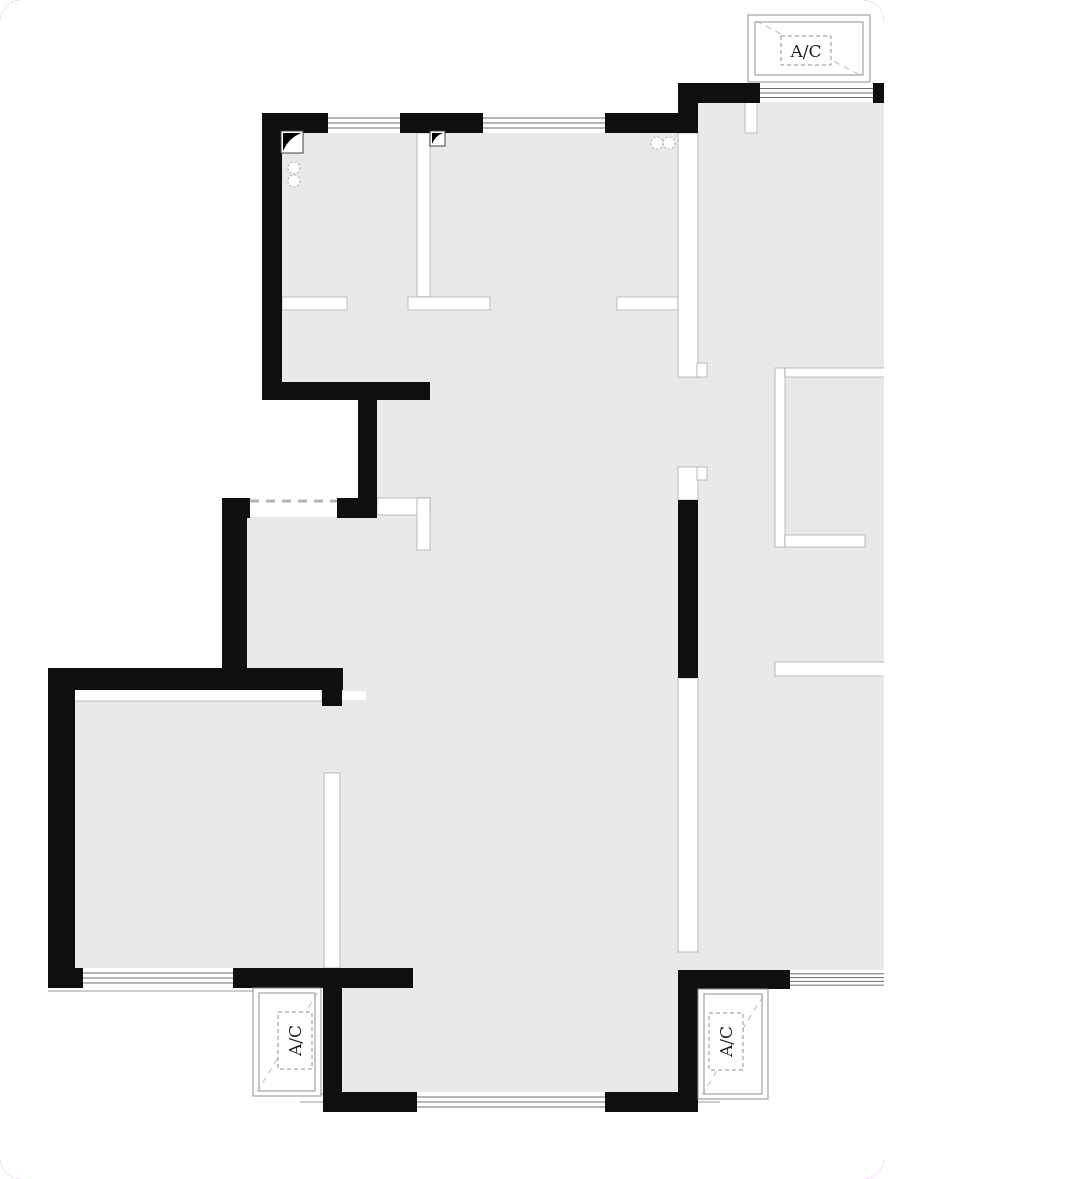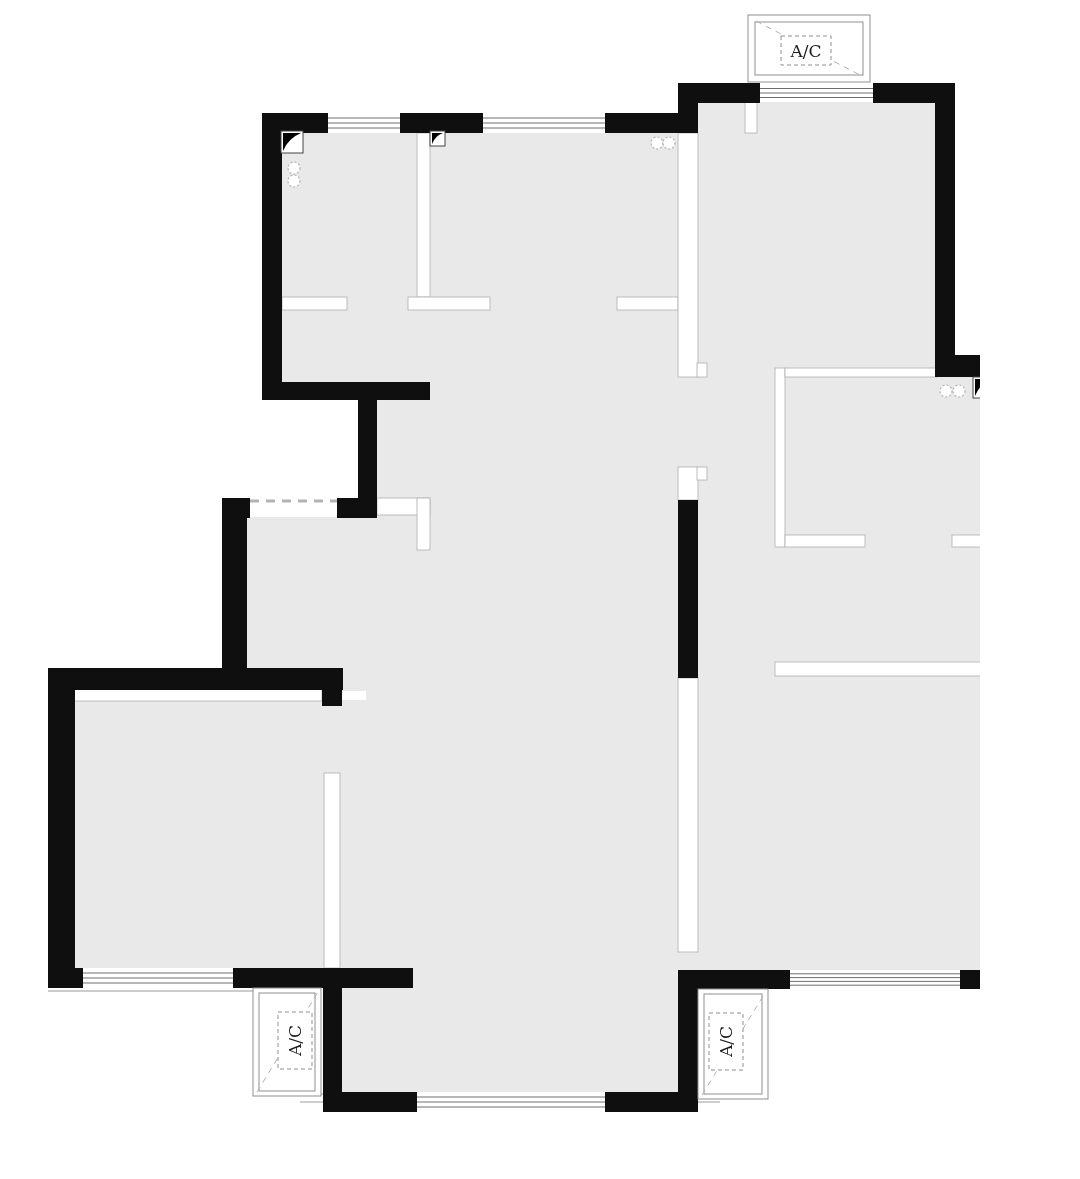--- a/index.html
+++ b/index.html
@@ -1,17 +1,17 @@
 <!DOCTYPE html>
 <html><head>
 <meta charset="utf-8">
 <style>
   html,body{margin:0;padding:0;background:#ffffff;}
-  #stage{position:relative;width:980px;height:1179px;background:#d946ef;overflow:hidden;
-         font-family:"DejaVu Serif", serif;}
+  #stage{position:relative;width:884px;height:1179px;background:#d946ef;overflow:hidden;
+         font-family:"DejaVu Serif", serif;border-radius:21px;}
   svg{display:block;}
   text{font-family:"DejaVu Serif", serif;}
 </style>
 </head>
 <body>
 
 <div id="stage">
     <svg width="1080" height="1179" viewBox="0 0 1080 1179">
       <rect x="0" y="0" width="1080" height="1179" fill="#ffffff"></rect>
       <rect x="276" y="123" width="414" height="277" fill="#e9e9e9"></rect>

